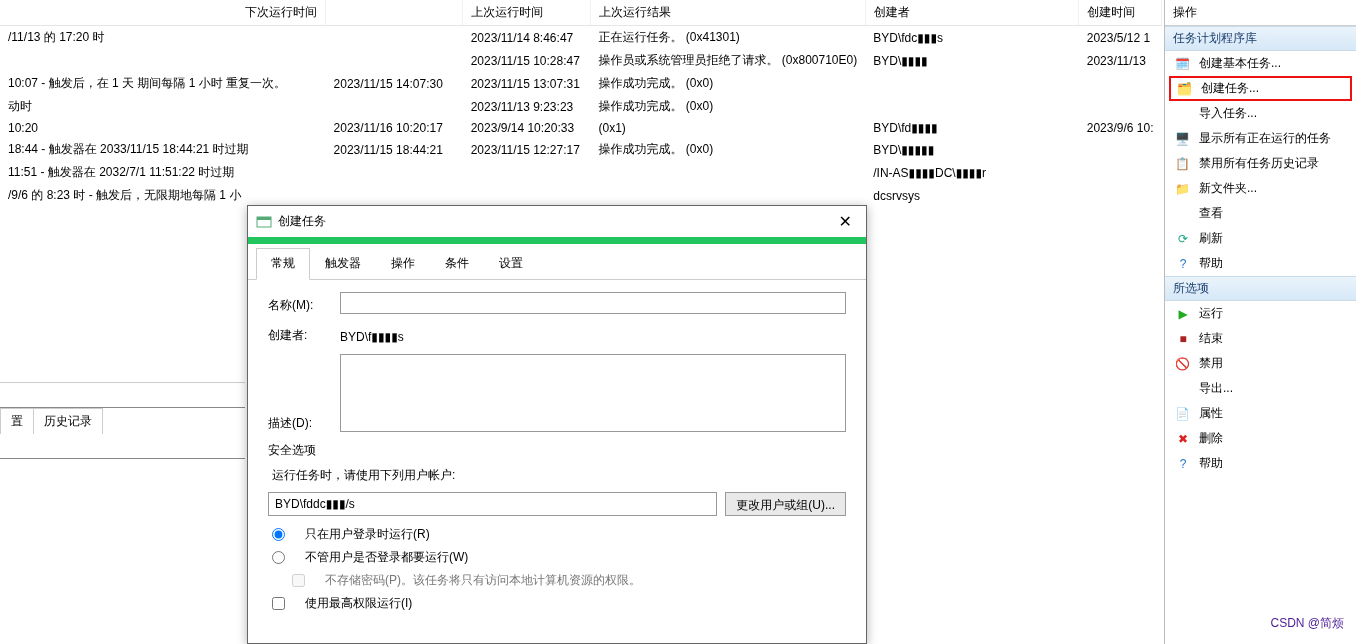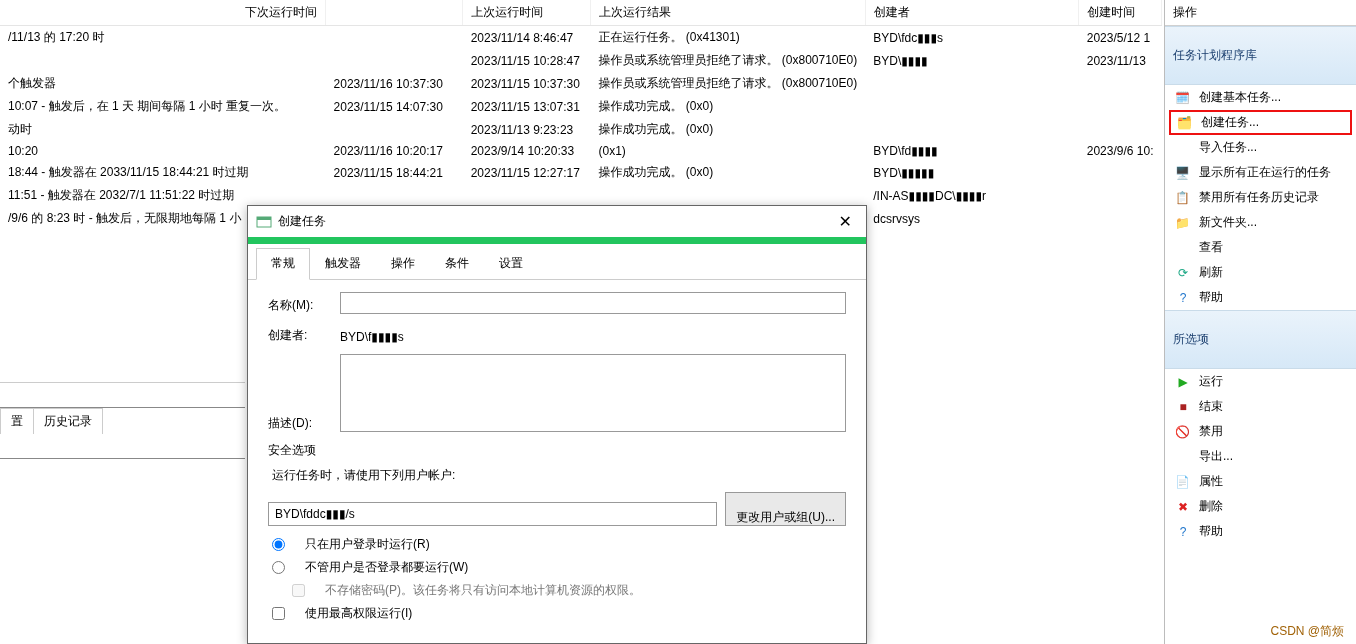--- a/index.html
+++ b/index.html
@@ -28,30 +28,30 @@
 .dialog-body { padding: 12px 20px; }
 .form-row { display: flex; align-items: flex-end; margin-bottom: 10px; }
 .form-row label { width: 72px; padding-top: 3px; }
 .form-row input[type=text] { flex: 1; border: 1px solid #999; padding: 3px 4px; height: 22px; }
 .form-row textarea { flex: 1; border: 1px solid #999; height: 78px; padding: 3px 4px; resize: none; }
 .form-row .static { padding-top: 3px; }
 .sec-title { margin: 10px 0 8px 0; }
 .sec-sub { margin: 0 0 8px 0; padding-left: 4px; }
 .user-row { display: flex; gap: 8px; align-items: flex-end; margin-bottom: 10px; }
 .user-row .userbox { flex: 1; border: 1px solid #999; padding: 4px 6px; height: 24px; background: #fff; }
-.user-row button { padding: 16px 10px; border: 1px solid #999; background: #e9e9e9; cursor: pointer; height: 24px; }
+.user-row button { padding: 4px 10px; border: 1px solid #999; background: #e9e9e9; cursor: pointer; height: 24px; }
 .radio-row, .check-row { display: flex; align-items: center; margin: 6px 0 6px 4px; gap: 20px; }
 .check-row.sub { margin-left: 24px; color: #777; }
 .actions-panel { position: absolute; right: 0; top: 0; width: 192px; height: 644px; border-left: 1px solid #bcbcbc; background: #fff; }
 .actions-panel .hdr { padding: 4px 8px; background: #fff; border-bottom: 1px solid #d0d0d0; font-weight: normal; }
-.actions-panel .section { padding: 20px 8px; background: linear-gradient(#eaf3fb,#d6e8f7); border-top: 1px solid #c9dbe9; border-bottom: 1px solid #c9dbe9; color: #1a3e6e; }
+.actions-panel .section { padding: 3px 8px; background: linear-gradient(#eaf3fb,#d6e8f7); border-top: 1px solid #c9dbe9; border-bottom: 1px solid #c9dbe9; color: #1a3e6e; }
 .actions-panel .item { display: flex; align-items: center; gap: 8px; padding: 4px 8px 4px 10px; cursor: pointer; }
 .actions-panel .item .ic { width: 16px; height: 16px; display: inline-flex; align-items: center; justify-content: center; font-size: 12px; }
 .highlight { border: 2px solid #e11; padding: 2px 6px !important; margin: 0px 4px; }
-.watermark { position: absolute; right: 12px; bottom: 4px; color: #a16207; font-size: 12px; }
+.watermark { position: absolute; right: 12px; bottom: 12px; color: #4c1d95; font-size: 12px; }
 svg { display: block; }
 </style>
 </head>
 <body>
 
 <div class="main-area">
   <table class="task-table">
     <thead>
       <tr>
         <th class="col-trigger" style="text-align:right;">下次运行时间</th>
@@ -73,28 +73,20 @@
         </tr>
         <tr>
           <td></td>
           <td></td>
           <td>2023/11/15 10:28:47</td>
           <td>操作员或系统管理员拒绝了请求。 (0x800710E0)</td>
           <td>BYD\▮▮▮▮</td>
           <td>2023/11/13</td>
         </tr>
         <tr>
-          <td>个触发器</td>
-          <td>2023/11/16 10:37:30</td>
-          <td>2023/11/15 10:37:30</td>
-          <td>操作员或系统管理员拒绝了请求。 (0x800710E0)</td>
-          <td></td>
-          <td></td>
-        </tr>
-        <tr>
           <td> 10:07 - 触发后，在 1 天 期间每隔 1 小时 重复一次。</td>
           <td>2023/11/15 14:07:30</td>
           <td>2023/11/15 13:07:31</td>
           <td>操作成功完成。 (0x0)</td>
           <td></td>
           <td></td>
         </tr>
         <tr>
           <td>动时</td>
           <td></td>

